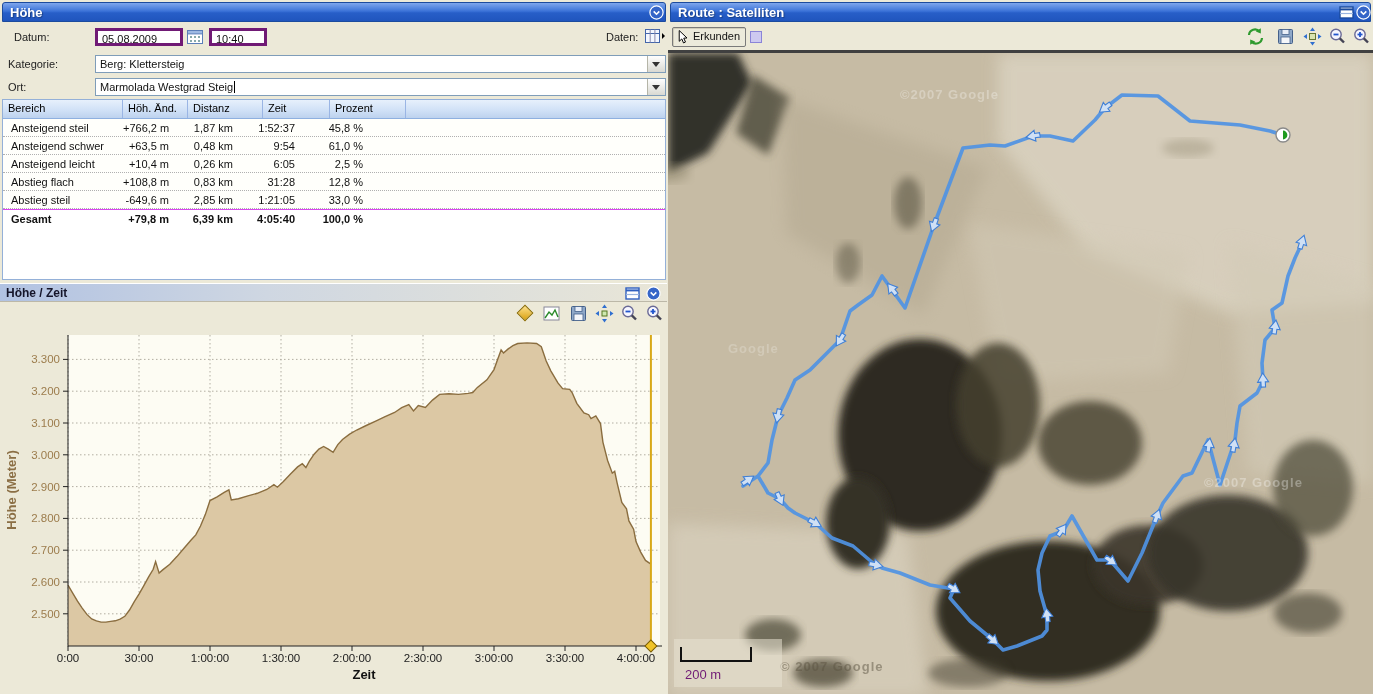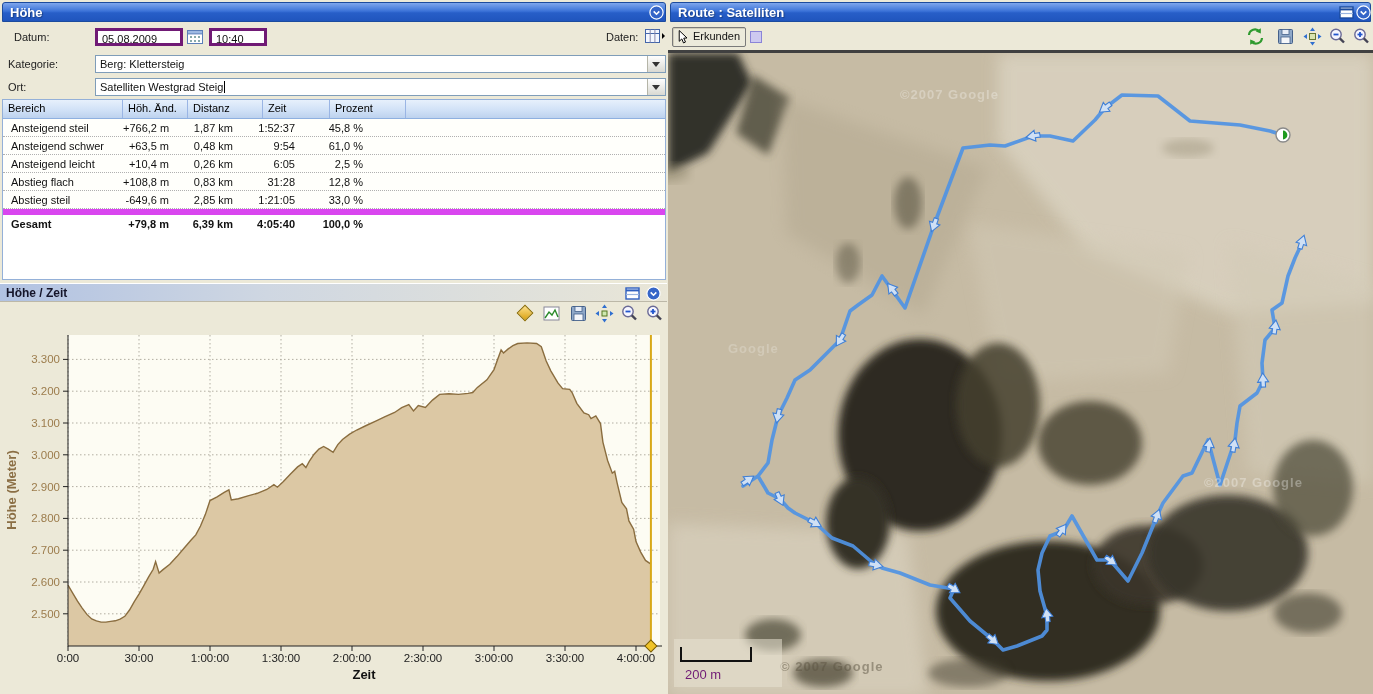--- a/index.html
+++ b/index.html
@@ -25,21 +25,21 @@
   .caret{display:inline-block;width:1px;height:12px;background:#000;vertical-align:-2px;margin-left:1px;}
   
   #stat-table{position:absolute;left:2px;top:99px;width:664px;height:181px;background:#fff;border:1px solid #94b0d8;box-sizing:border-box;}
   #stat-head{display:grid;grid-template-columns:120px 65px 75px 67px 76px auto;height:18px;
     background:linear-gradient(180deg,#e7f0fc 0%,#cfe0f6 60%,#bdd2ee 100%);border-bottom:1px solid #8eb0e0;}
   #stat-head .hc{border-right:1px solid #9ab5e4;padding:2px 0 0 5px;font-size:11px;color:#000;overflow:hidden;white-space:nowrap;}
   .trow{display:grid;grid-template-columns:112px 46px 64px 62px 68px;padding-left:8px;height:17px;
     border-bottom:1px dotted #b0b0b0;align-items:center;background:#fffffb;}
   .trow span{white-space:nowrap;}
   .trow .num{text-align:right;}
-  .trow.total{font-weight:bold;border-top:6px solid #d946ef;border-bottom:none;background:#fff;}
+  .trow.total{font-weight:bold;border-top:1px solid #d946ef;border-bottom:none;background:#fff;}
   
   #chart-toolbar{position:absolute;left:0;top:302px;width:668px;height:24px;}
   #chart-wrap{position:absolute;left:0;top:328px;width:668px;height:366px;background:#ece9d8;}
   .toolicon{position:absolute;width:19px;height:19px;cursor:pointer;}
   .diamond-ico{position:absolute;width:10px;height:10px;background:linear-gradient(135deg,#ffe18a,#d8a010);
     border:1px solid #8a6a00;transform:rotate(45deg);cursor:pointer;}
   
   #right{position:absolute;left:668px;top:0;width:631px;height:694px;}
   #map-toolbar{position:absolute;left:0;top:24px;width:705px;height:26px;}
   #erkunden-btn{position:absolute;left:4px;top:3px;width:72px;height:18px;background:#eceadb;border:1px solid #7a7a7a;
@@ -94,21 +94,21 @@
     </svg>
 
     <span class="flabel" style="left:8px;top:58px;">Kategorie:</span>
     <div class="combo" style="left:95px;top:55px;width:571px;">
       <span class="cval">Berg: Klettersteig</span>
       <span class="cbtn"></span>
     </div>
 
     <span class="flabel" style="left:8px;top:81px;">Ort:</span>
     <div class="combo" style="left:95px;top:78px;width:571px;">
-      <span class="cval"><span>Satelliten Westgrad Steig</span><span class="caret"></span></span>
+      <span class="cval"><span>Marmolada Westgrad Steig</span><span class="caret"></span></span>
       <span class="cbtn"></span>
     </div>
 
     <div id="stat-table">
       <div id="stat-head">
         <span class="hc">Bereich</span>
         <span class="hc">Höh. Änd.</span>
         <span class="hc">Distanz</span>
         <span class="hc">Zeit</span>
         <span class="hc">Prozent</span>

